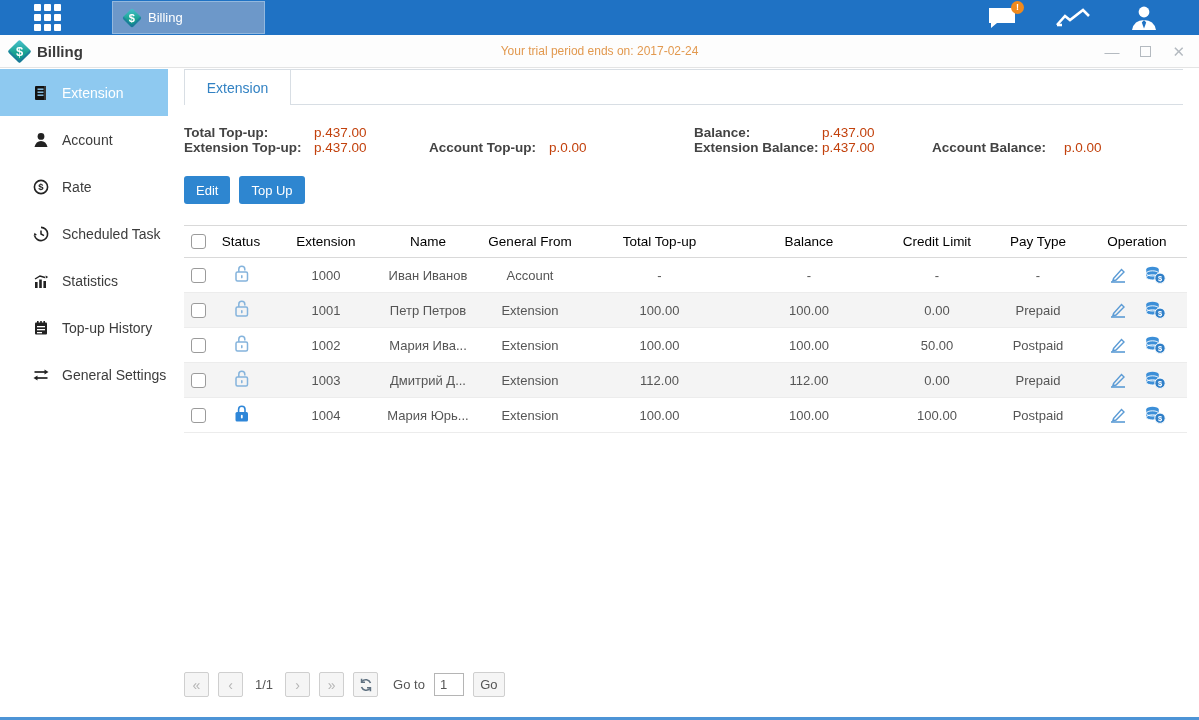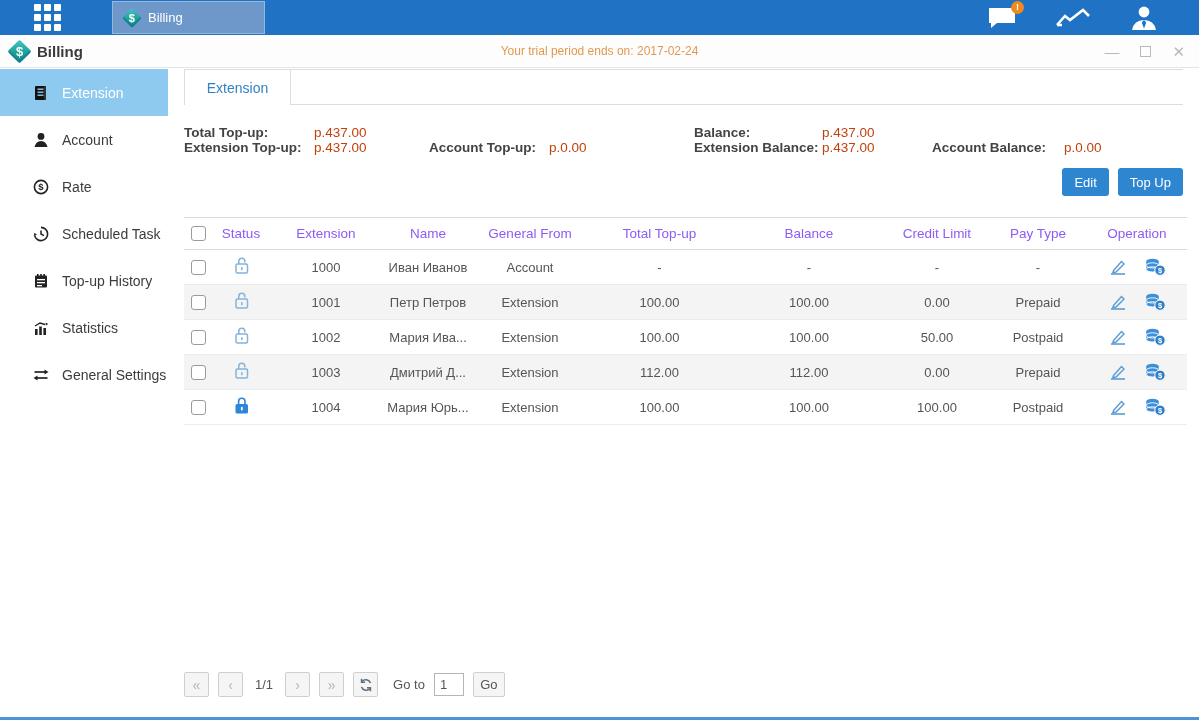--- a/index.html
+++ b/index.html
@@ -59,28 +59,28 @@
   .summary { display:flex; margin-top:20px; flex-shrink:0; }
   .sum-col { display:flex; flex-direction:column; }
   .sum-col.left { width:510px; }
   .sum-row { display:flex; align-items:baseline; }
   .lbl { font-weight:bold; color:#434343; font-size:13.5px; }
   .val { color:#c2410c; font-size:13.5px; }
   .w130 { width:130px; } .w115 { width:115px; } .w120 { width:120px; }
   .w128 { width:128px; } .w110 { width:110px; } .w132 { width:132px; }
 
   
-  .actions { margin-top:13px; display:flex; gap:9px; flex-shrink:0;justify-content:flex-end; }
+  .actions { margin-top:21px; display:flex; gap:9px; flex-shrink:0; }
   .btn-blue { background:#2e86d0; color:#fff; border:none; height:28px; padding:0 12px;
     border-radius:3px; font-size:13px; font-family:inherit; cursor:pointer; }
 
   
   table { width:100%; border-collapse:collapse; margin-top:21px; table-layout:fixed; flex-shrink:0; }
   thead tr { height:32px; border-top:1px solid #d9d9d9; border-bottom:1px solid #d9d9d9; }
-  th { font-weight:normal; color:#8b5cf6; font-size:13.5px; text-align:center; }
+  th { font-weight:normal; color:#000000; font-size:13.5px; text-align:center; }
   tbody tr { height:35px; border-bottom:1px solid #ececec; }
   tbody tr:nth-child(even) { background:#f4f4f4; }
   td { text-align:center; color:#555; font-size:13px; }
   .cb { width:15px; height:15px; border:1px solid #9b9b9b; border-radius:3px; background:#fff;
     display:inline-block; vertical-align:middle; cursor:pointer; }
   .lock-closed { display:none; }
   tr.locked .lock-closed { display:inline; }
   .op-cell span { display:inline-flex; margin:0 7px; cursor:pointer; vertical-align:middle; }
   .lock-btn { cursor:pointer; display:inline-flex; }
 
@@ -193,39 +193,39 @@
       <div class="side-item">
         <svg width="16" height="16" viewBox="0 0 16 16">
           <path d="M8 1.4 a6.6 6.6 0 1 1 -6.4 8.2" fill="none" stroke="#222" stroke-width="1.6"></path>
           <path d="M0.6 9.8 l1-3 2.4 2.2 z" fill="#222"></path>
           <polyline points="8,4.5 8,8 11,9.6" fill="none" stroke="#222" stroke-width="1.5"></polyline>
         </svg>
         <span>Scheduled Task</span>
       </div>
       <div class="side-item">
         <svg width="16" height="16" viewBox="0 0 16 16">
+          <rect x="2" y="9" width="2.6" height="6" fill="#222"></rect>
+          <rect x="6.2" y="6.5" width="2.6" height="8.5" fill="#222"></rect>
+          <rect x="10.4" y="8" width="2.6" height="7" fill="#222"></rect>
+          <polyline points="2,6 7,3 12,4.5" fill="none" stroke="#222" stroke-width="1.4"></polyline>
+          <path d="M12.6 2.6 l2.6 1.4 -2.4 1.6 z" fill="#222"></path>
+        </svg>
+        <span>Statistics</span>
+      </div>
+      <div class="side-item">
+        <svg width="16" height="16" viewBox="0 0 16 16">
           <rect x="2" y="2.5" width="12" height="12" rx="1" fill="#222"></rect>
           <rect x="4" y="1" width="1.6" height="3" fill="#222"></rect>
           <rect x="7.2" y="1" width="1.6" height="3" fill="#222"></rect>
           <rect x="10.4" y="1" width="1.6" height="3" fill="#222"></rect>
           <rect x="4" y="6" width="8" height="1.3" fill="#fff"></rect>
           <rect x="4" y="9" width="8" height="1.3" fill="#fff"></rect>
           <rect x="4" y="12" width="5" height="1.3" fill="#fff"></rect>
         </svg>
         <span>Top-up History</span>
-      </div>
-      <div class="side-item">
-        <svg width="16" height="16" viewBox="0 0 16 16">
-          <rect x="2" y="9" width="2.6" height="6" fill="#222"></rect>
-          <rect x="6.2" y="6.5" width="2.6" height="8.5" fill="#222"></rect>
-          <rect x="10.4" y="8" width="2.6" height="7" fill="#222"></rect>
-          <polyline points="2,6 7,3 12,4.5" fill="none" stroke="#222" stroke-width="1.4"></polyline>
-          <path d="M12.6 2.6 l2.6 1.4 -2.4 1.6 z" fill="#222"></path>
-        </svg>
-        <span>Statistics</span>
       </div>
       <div class="side-item">
         <svg width="16" height="16" viewBox="0 0 16 16">
           <line x1="1.5" y1="5" x2="12" y2="5" stroke="#222" stroke-width="1.7"></line>
           <path d="M11.5 2.4 l4 2.6 -4 2.6 z" fill="#222"></path>
           <line x1="4" y1="11" x2="14.5" y2="11" stroke="#222" stroke-width="1.7"></line>
           <path d="M4.5 8.4 l-4 2.6 4 2.6 z" fill="#222"></path>
         </svg>
         <span>General Settings</span>
       </div>

